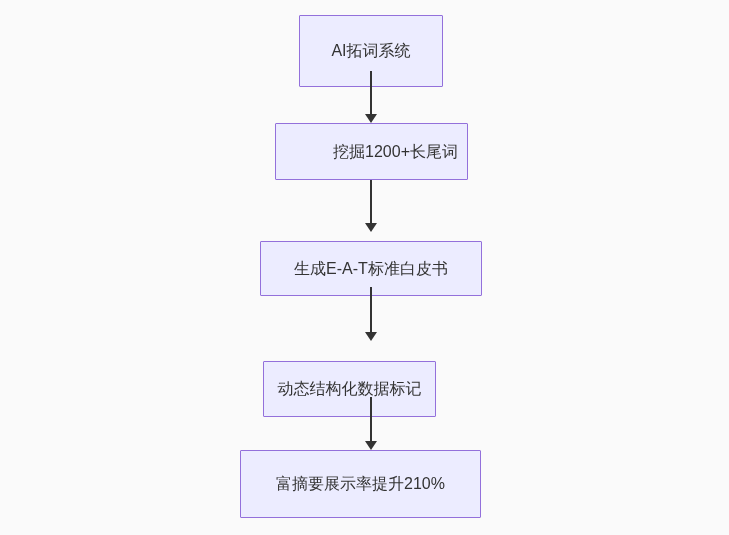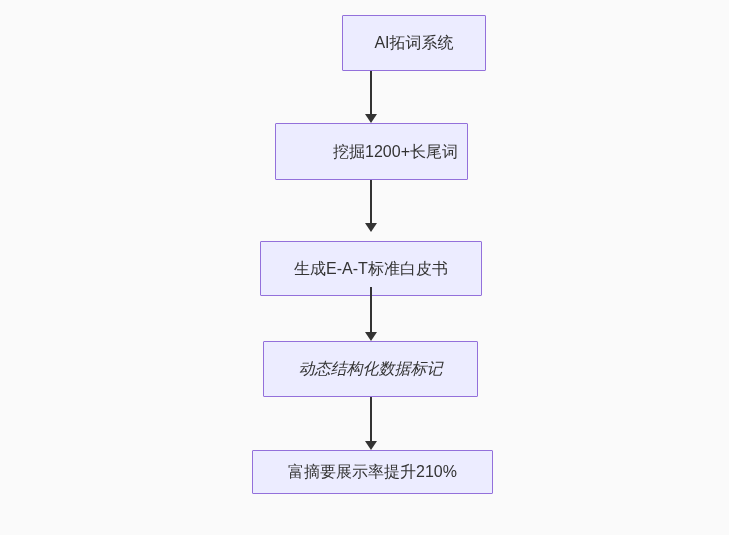--- a/index.html
+++ b/index.html
@@ -26,25 +26,25 @@
     justify-content: center;
     text-align: center;
   }
   .node span {
     color: #333333;
     font-size: 16px;
     line-height: 1.2;
     white-space: nowrap;
   }
   
-  .n1 { left: 299px; top: 15px;  width: 144px; height: 56px; margin-left: 43px; }
+  .n1 { left: 299px; top: 15px;  width: 144px; height: 72px; }
   .n2 { left: 275px; top: 123px; width: 193px; height: 57px; padding-left: 48px; }
   .n3 { left: 260px; top: 241px; width: 222px; height: 55px; }
-  .n4 { left: 263px; top: 341px; width: 215px; height: 56px; font-style: italic; }
-  .n5 { left: 252px; top: 450px; width: 241px; height: 44px; }
+  .n4 { left: 263px; top: 361px; width: 173px; height: 56px; }
+  .n5 { left: 240px; top: 450px; width: 241px; height: 68px; }
 
   
   .arrow {
     position: absolute;
     left: 370px;
     width: 2px;
     background: #333333;
   }
   .arrow::after {
     content: "";

